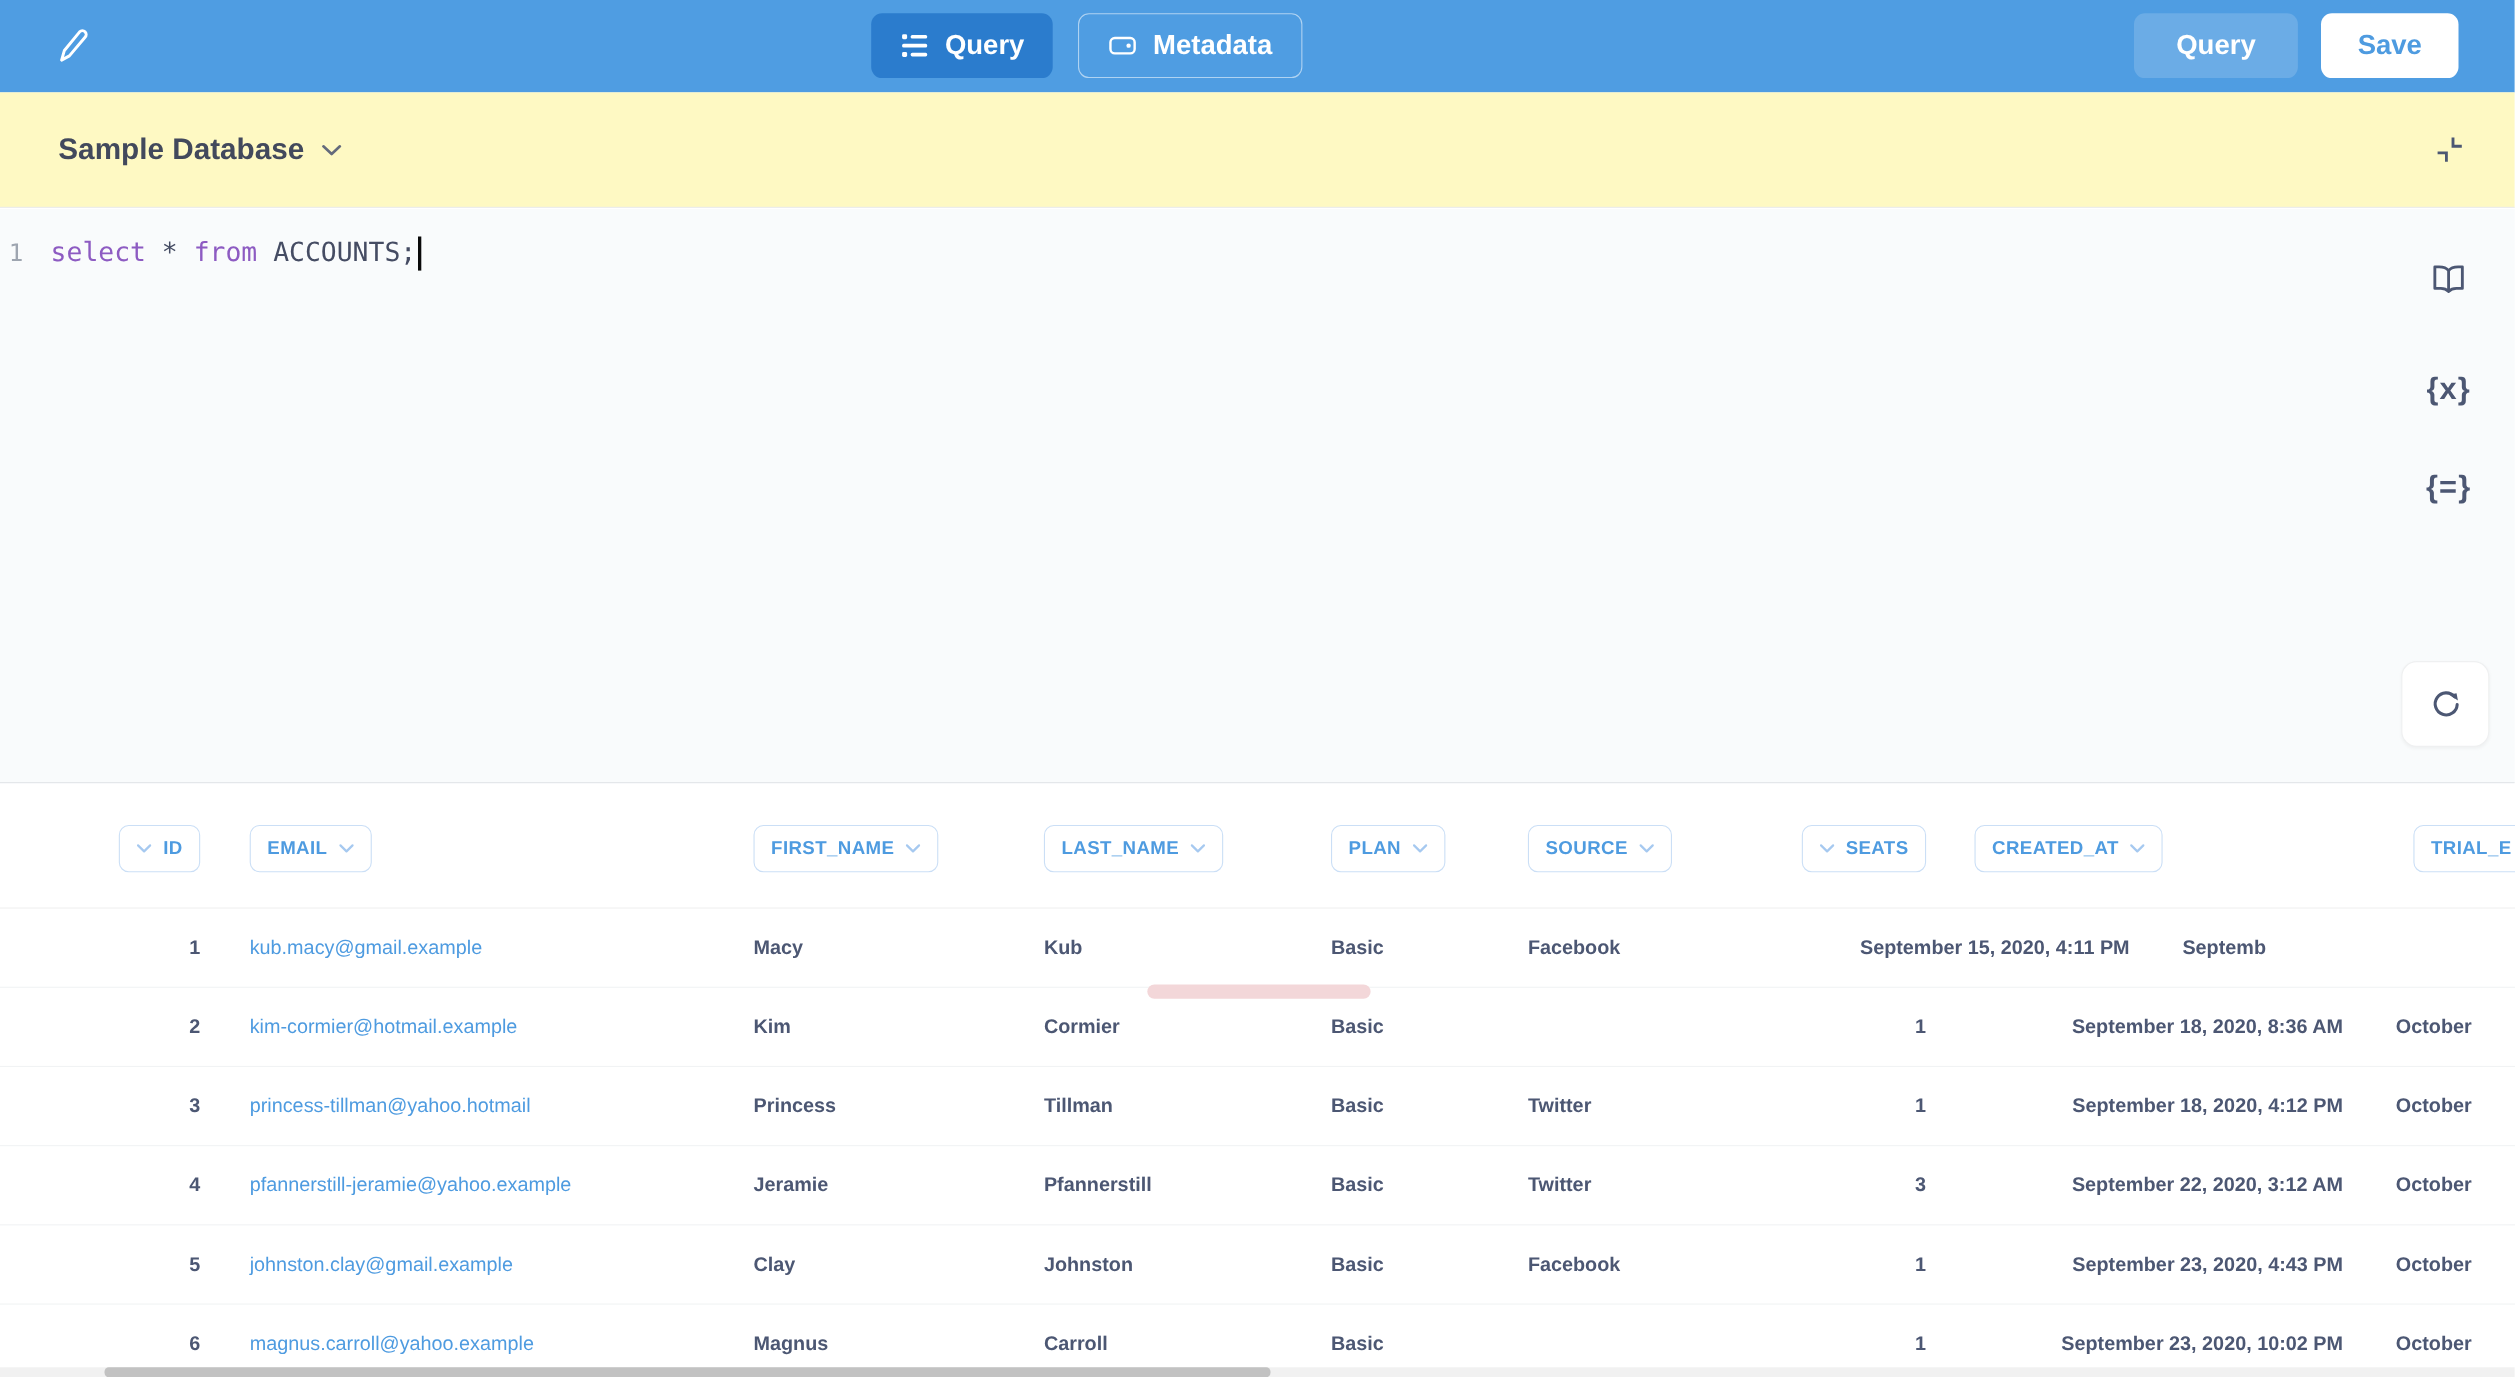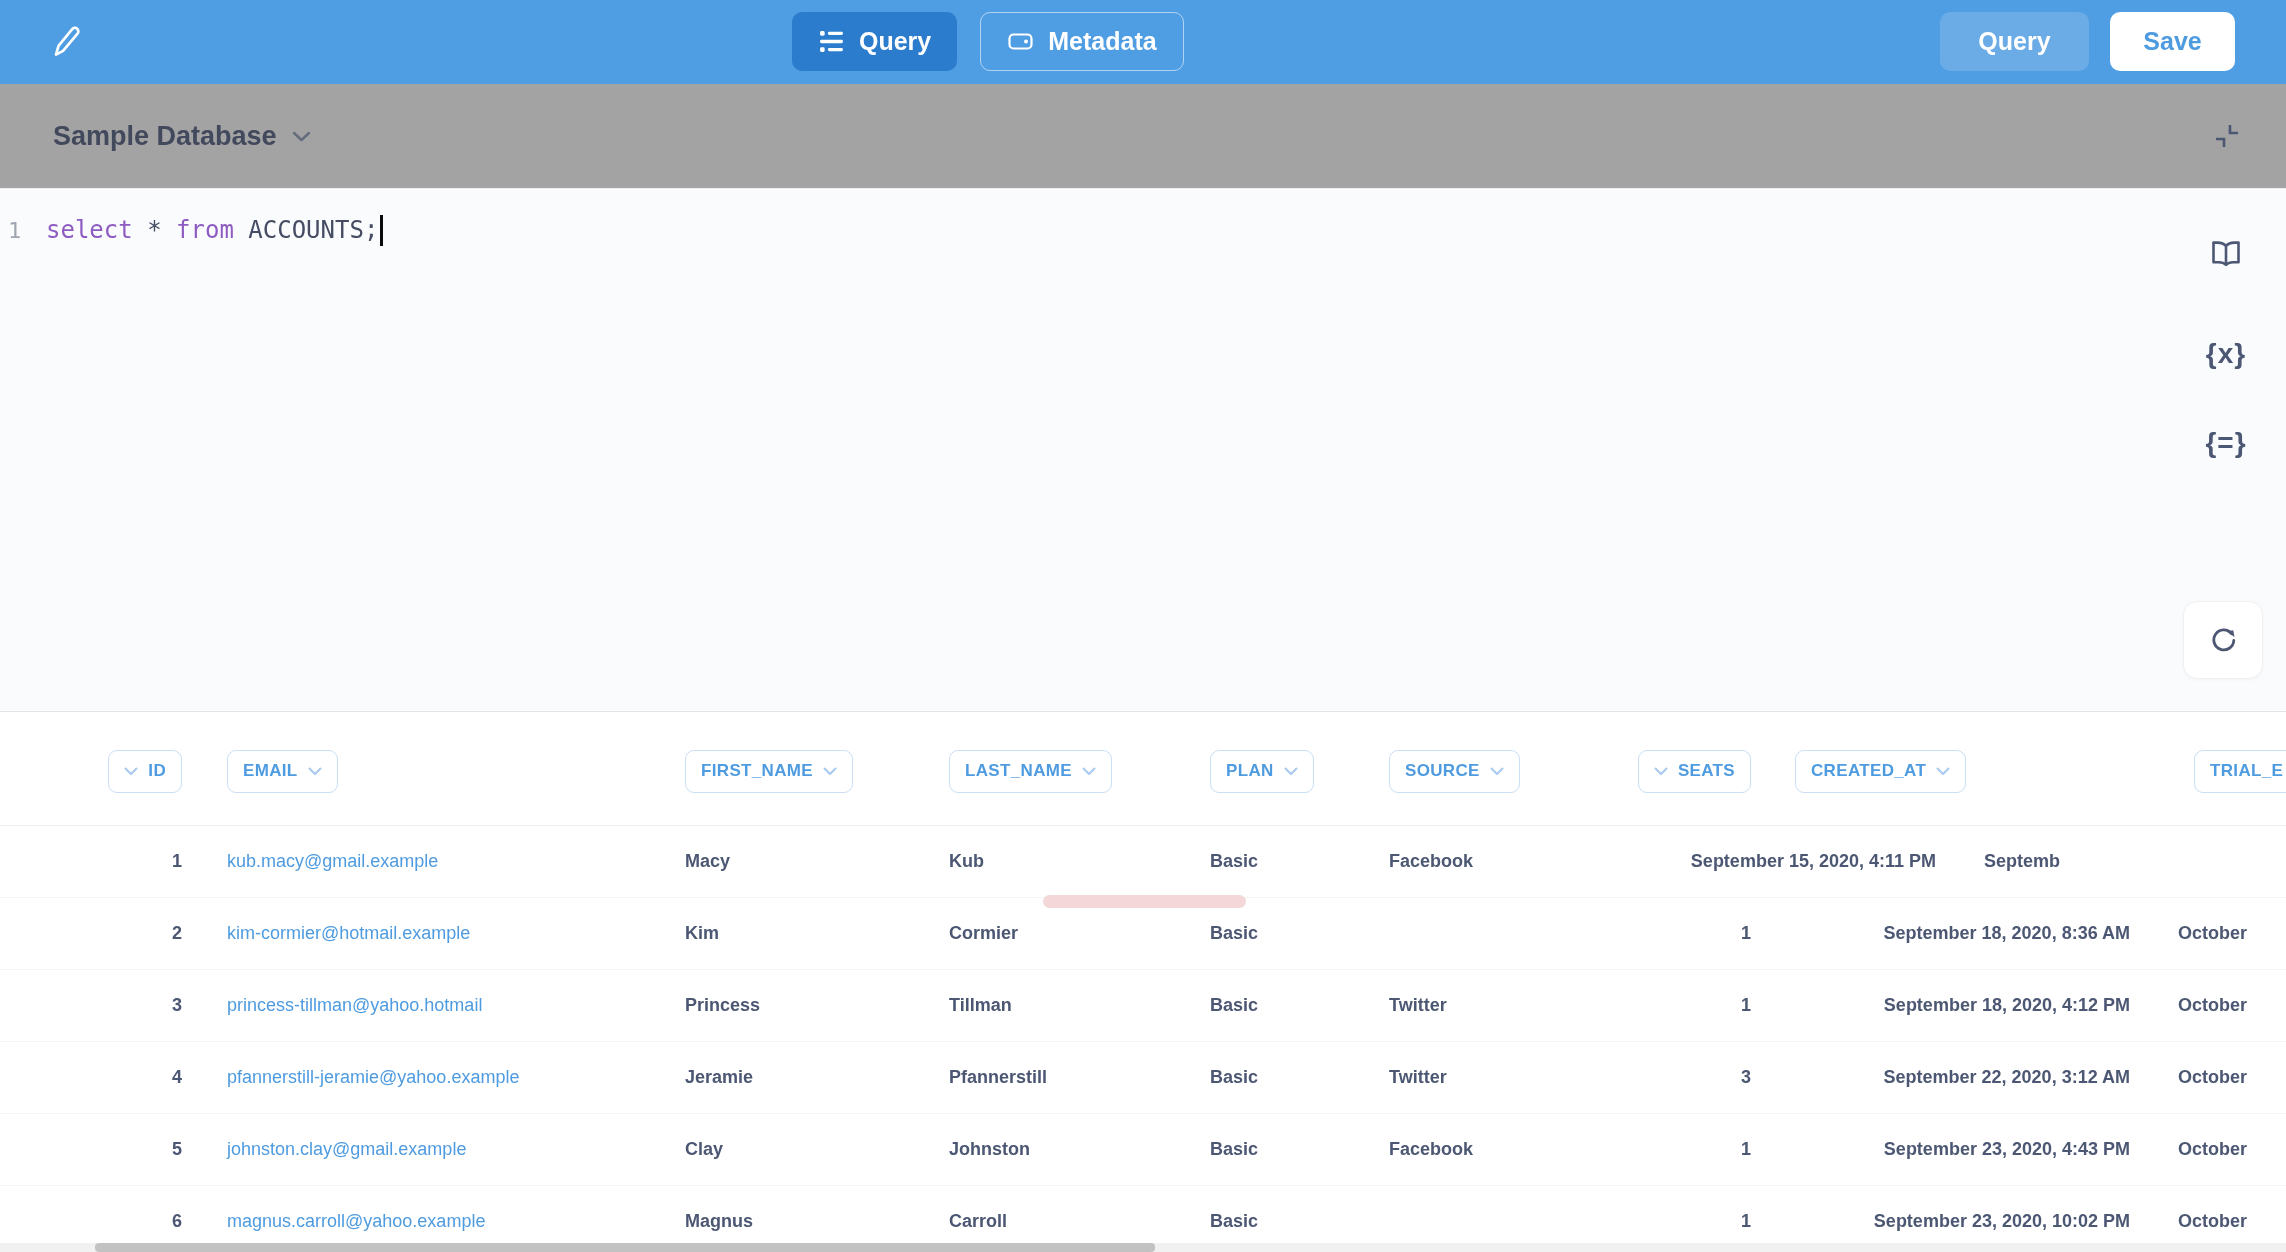--- a/index.html
+++ b/index.html
@@ -16,21 +16,21 @@
   .tab.active { background:#2B7CCD; }
   .tab.inactive { border:1px solid rgba(255,255,255,0.55); }
   .topbar-actions { position:absolute; right:51px; top:12px; display:flex; gap:21px; }
   .btn { height:59px; display:flex; align-items:center; justify-content:center;
     border-radius:10px; font-size:25px; font-weight:bold; cursor:pointer; }
   .btn-cancel { width:149px; background:rgba(255,255,255,0.16); color:#fff; }
   .btn-save { width:125px; background:#fff; color:#4E9BE0; }
 
   
   .dbbar { position:absolute; left:0; top:84px; width:2286px; height:105px;
-    background:#a3a3a3; border-bottom:1px solid #EAECEF; }
+    background:#fef9c3; border-bottom:1px solid #EAECEF; }
   .dbname { position:absolute; left:53px; top:50%; transform:translateY(-50%);
     display:flex; align-items:center; gap:15px; font-size:27px; font-weight:bold; color:#42495C; cursor:pointer; }
   .collapse { position:absolute; right:40px; top:50%; transform:translateY(-50%); width:38px; height:38px; cursor:pointer; }
 
   
   .editor { position:absolute; left:0; top:190px; width:2286px; height:522px;
     background:#F9FBFC; border-bottom:1px solid #E2E5E8; }
   .codeline { position:absolute; left:0; top:18px; height:44px; width:100%;
     display:flex; align-items:center; font-family:"DejaVu Sans Mono", monospace; font-size:24px; }
   .gutter { width:46px; text-align:left; padding-left:8px; color:#9EA5B0; font-size:22px; }

